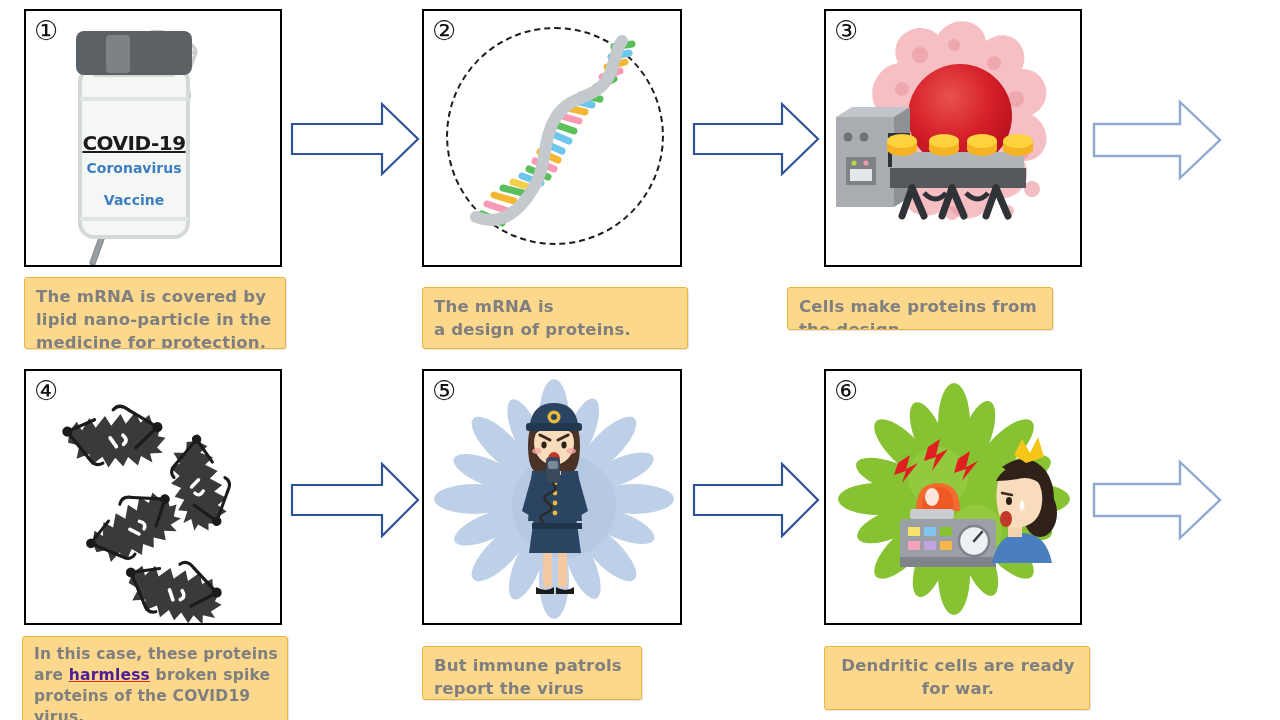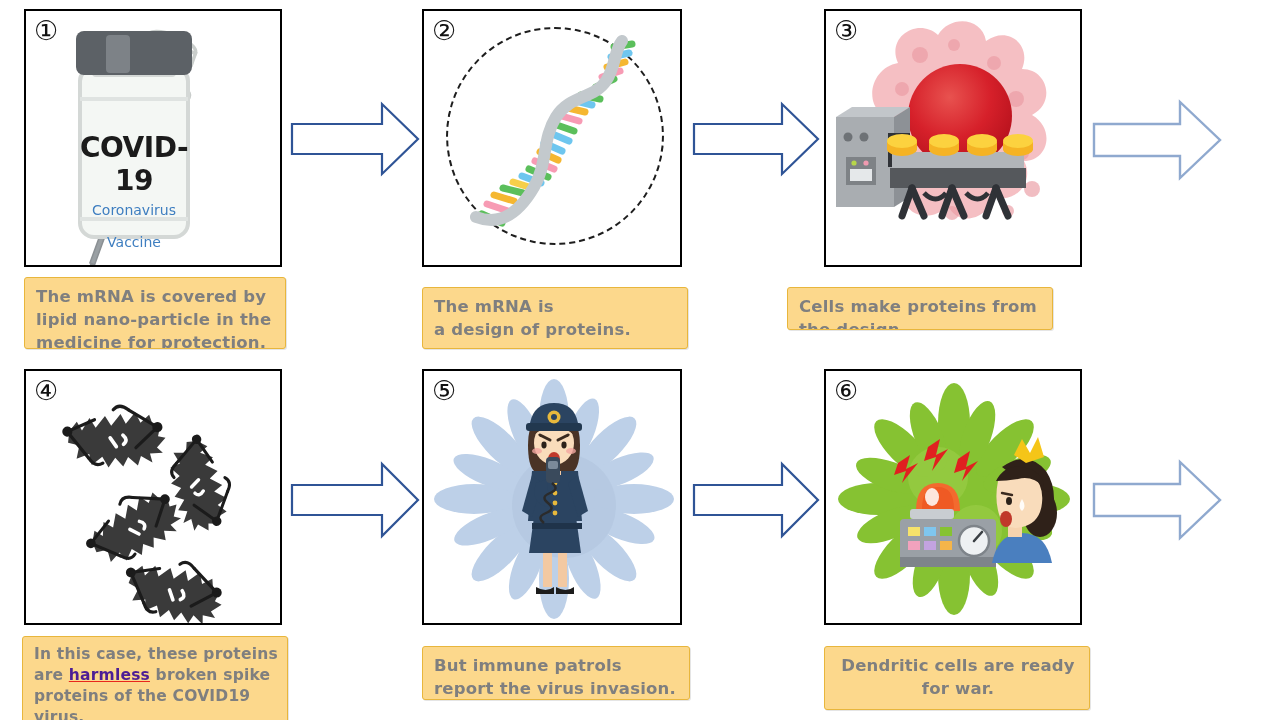--- a/index.html
+++ b/index.html
@@ -116,30 +116,31 @@
   }
   .vial-label-txt {
     position: absolute;
     left: 46px; top: 120px;
     width: 124px;
     text-align: center;
     font-family: "DejaVu Sans", sans-serif;
   }
   .vial-label-txt .l1 {
     display: block;
-    font-size: 28px;
+    font-size: 20px;
     font-weight: bold;
     color: #1b1b1b;
     letter-spacing: -.5px;
+    text-decoration: underline;
   }
   .vial-label-txt .l2 {
     display: block;
     margin-top: 5px;
     font-size: 14px;
-    font-weight: normal;
+    font-weight: bold;
     color: #3e7ec0;
     line-height: 16px;
   }
 
   
   .dash-circle {
     position: absolute;
     left: 22px; top: 18px;
     width: 212px; height: 212px;
     border: 2px dashed #1d1d1d;
@@ -633,21 +634,21 @@
 
   <div class="caption" style="left:22px; top:636px; width:266px; height:92px; font-size:15.5px; line-height:21px;">
     <div><span>In this case, these proteins</span></div>
     <div>
       <span>are </span><span class="hl">harmless</span><span> broken spike</span>
     </div>
     <div><span>proteins of the COVID19</span></div>
     <div><span>virus.</span></div>
   </div>
 
-  <div class="caption" style="left:422px; top:646px; width:268px; height:54px;">
+  <div class="caption" style="left:422px; top:646px; width:220px; height:54px;">
     <div><span>But immune patrols</span></div>
     <div><span>report the virus invasion.</span></div>
   </div>
 
   <div class="caption center" style="left:824px; top:646px; width:266px; height:64px;">
     <div><span>Dendritic cells are ready</span></div>
     <div><span>for war.</span></div>
   </div>
 
 </div>

